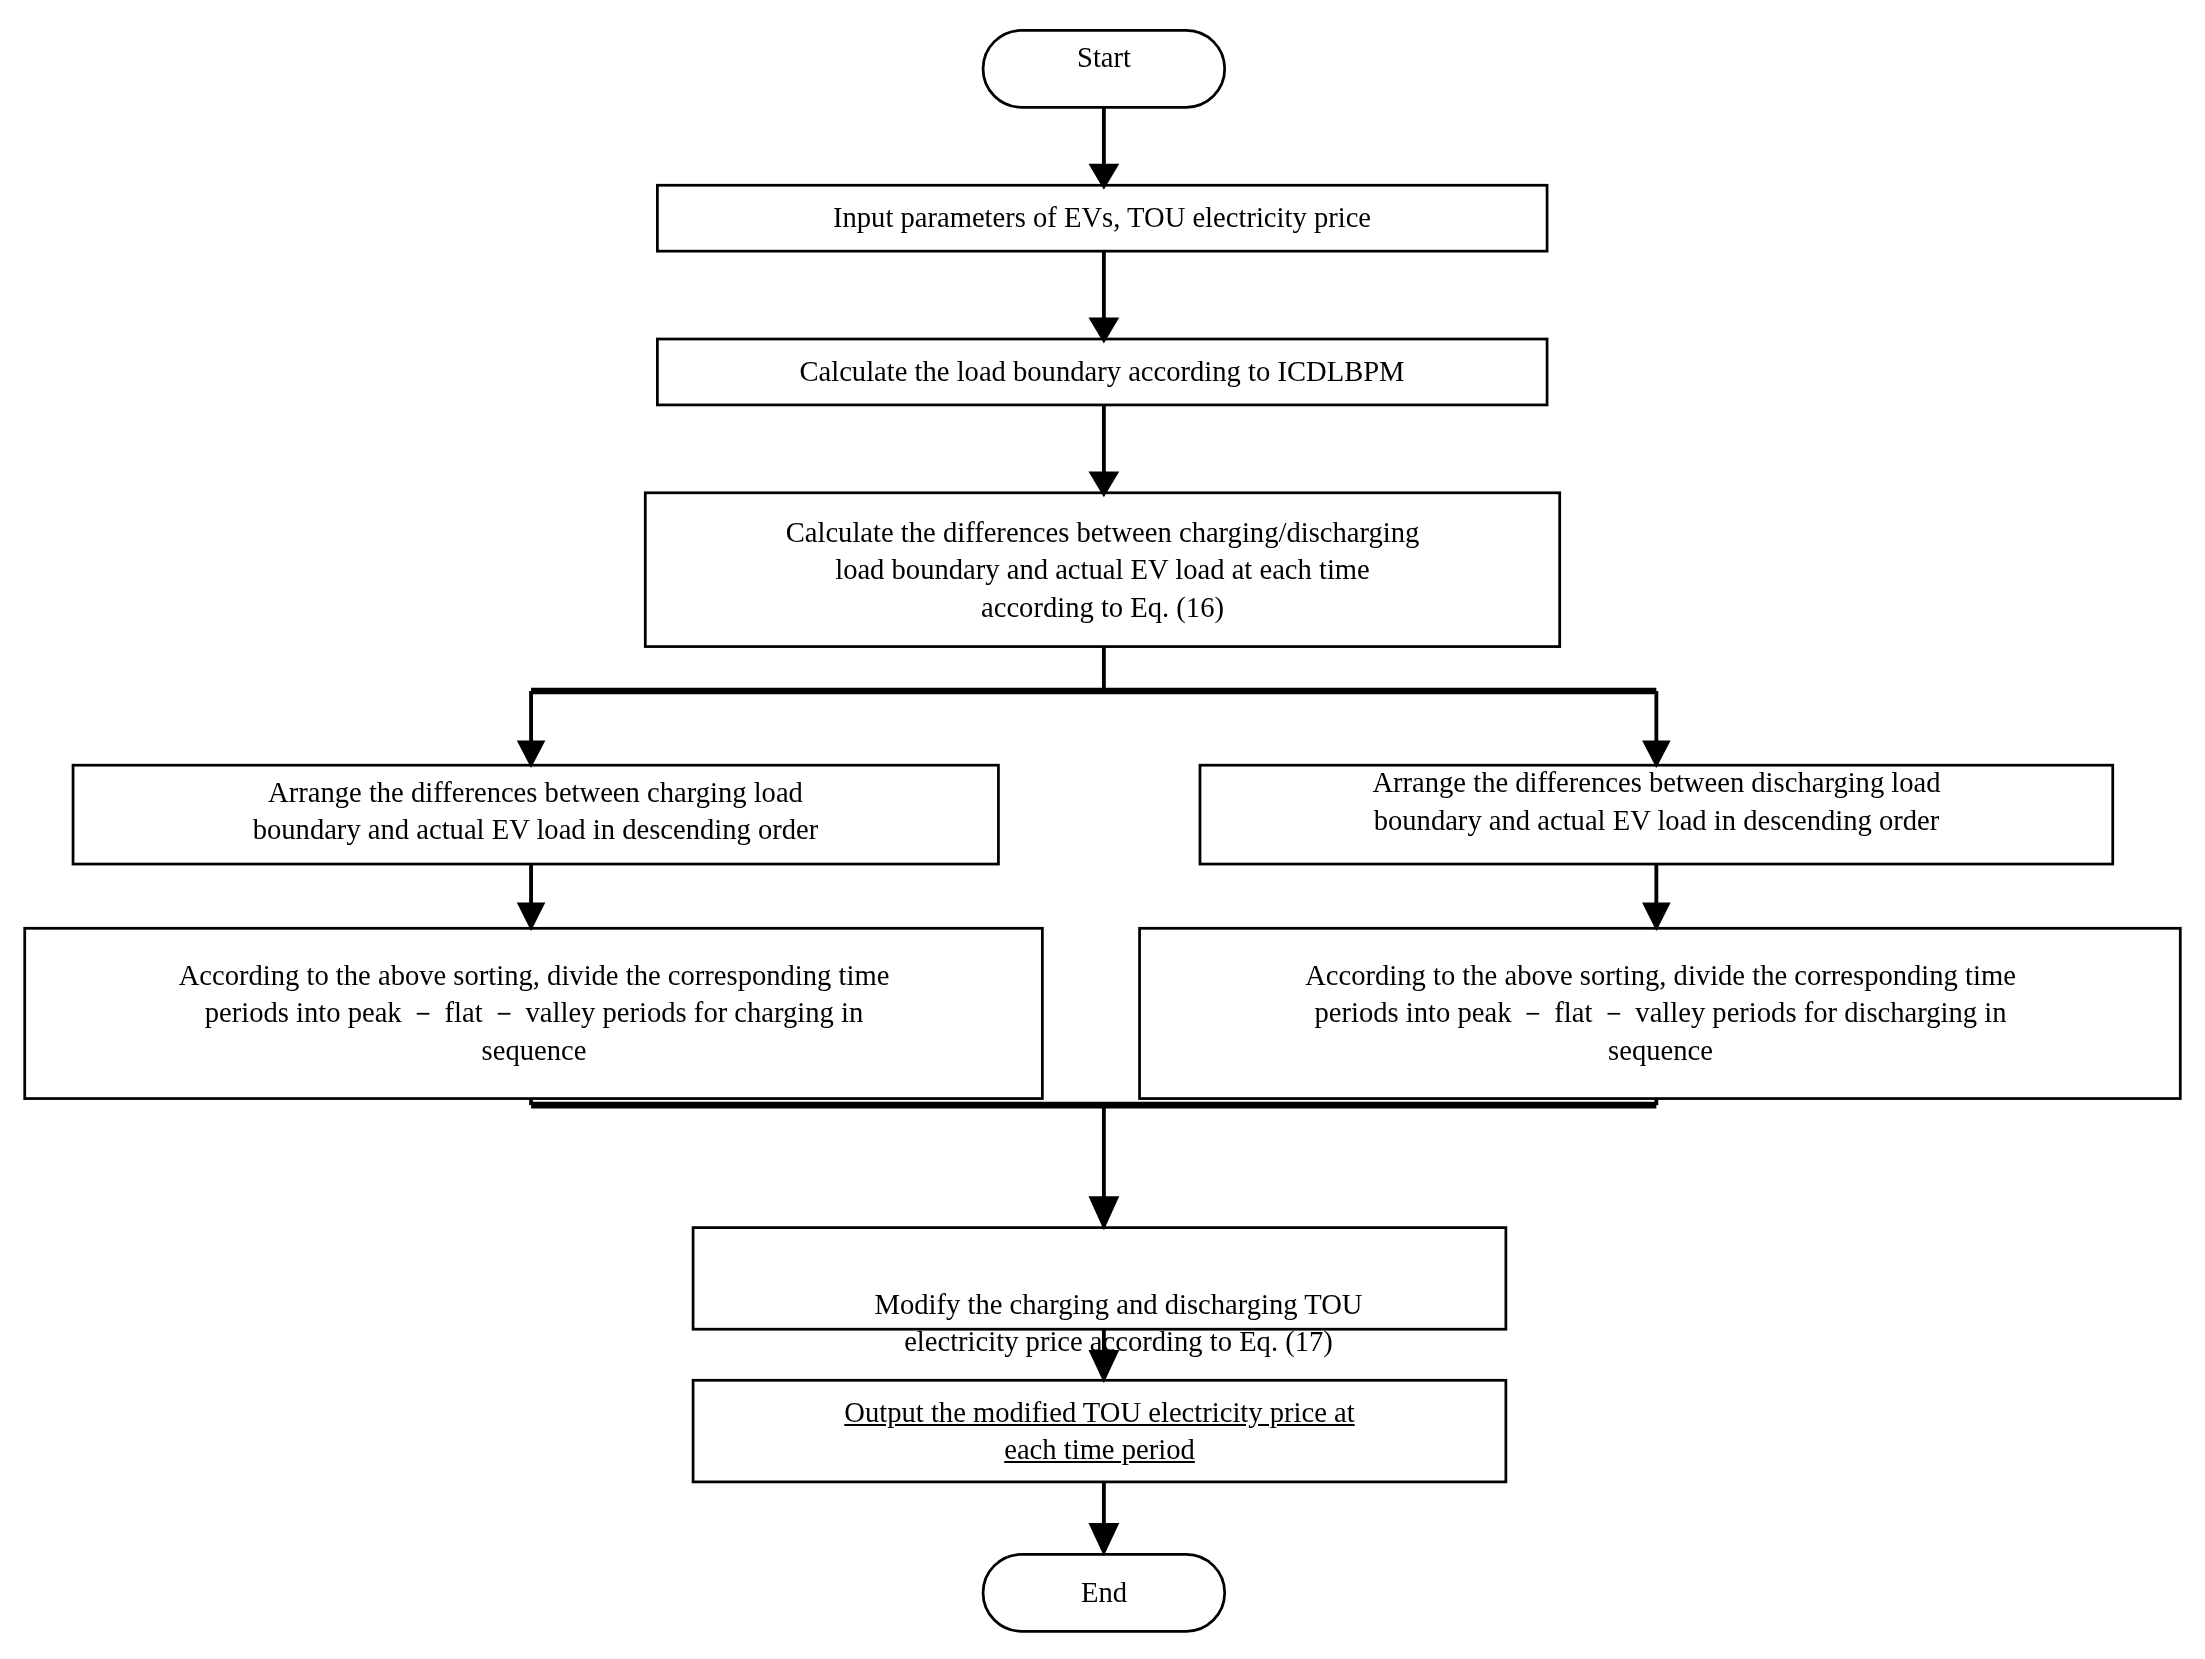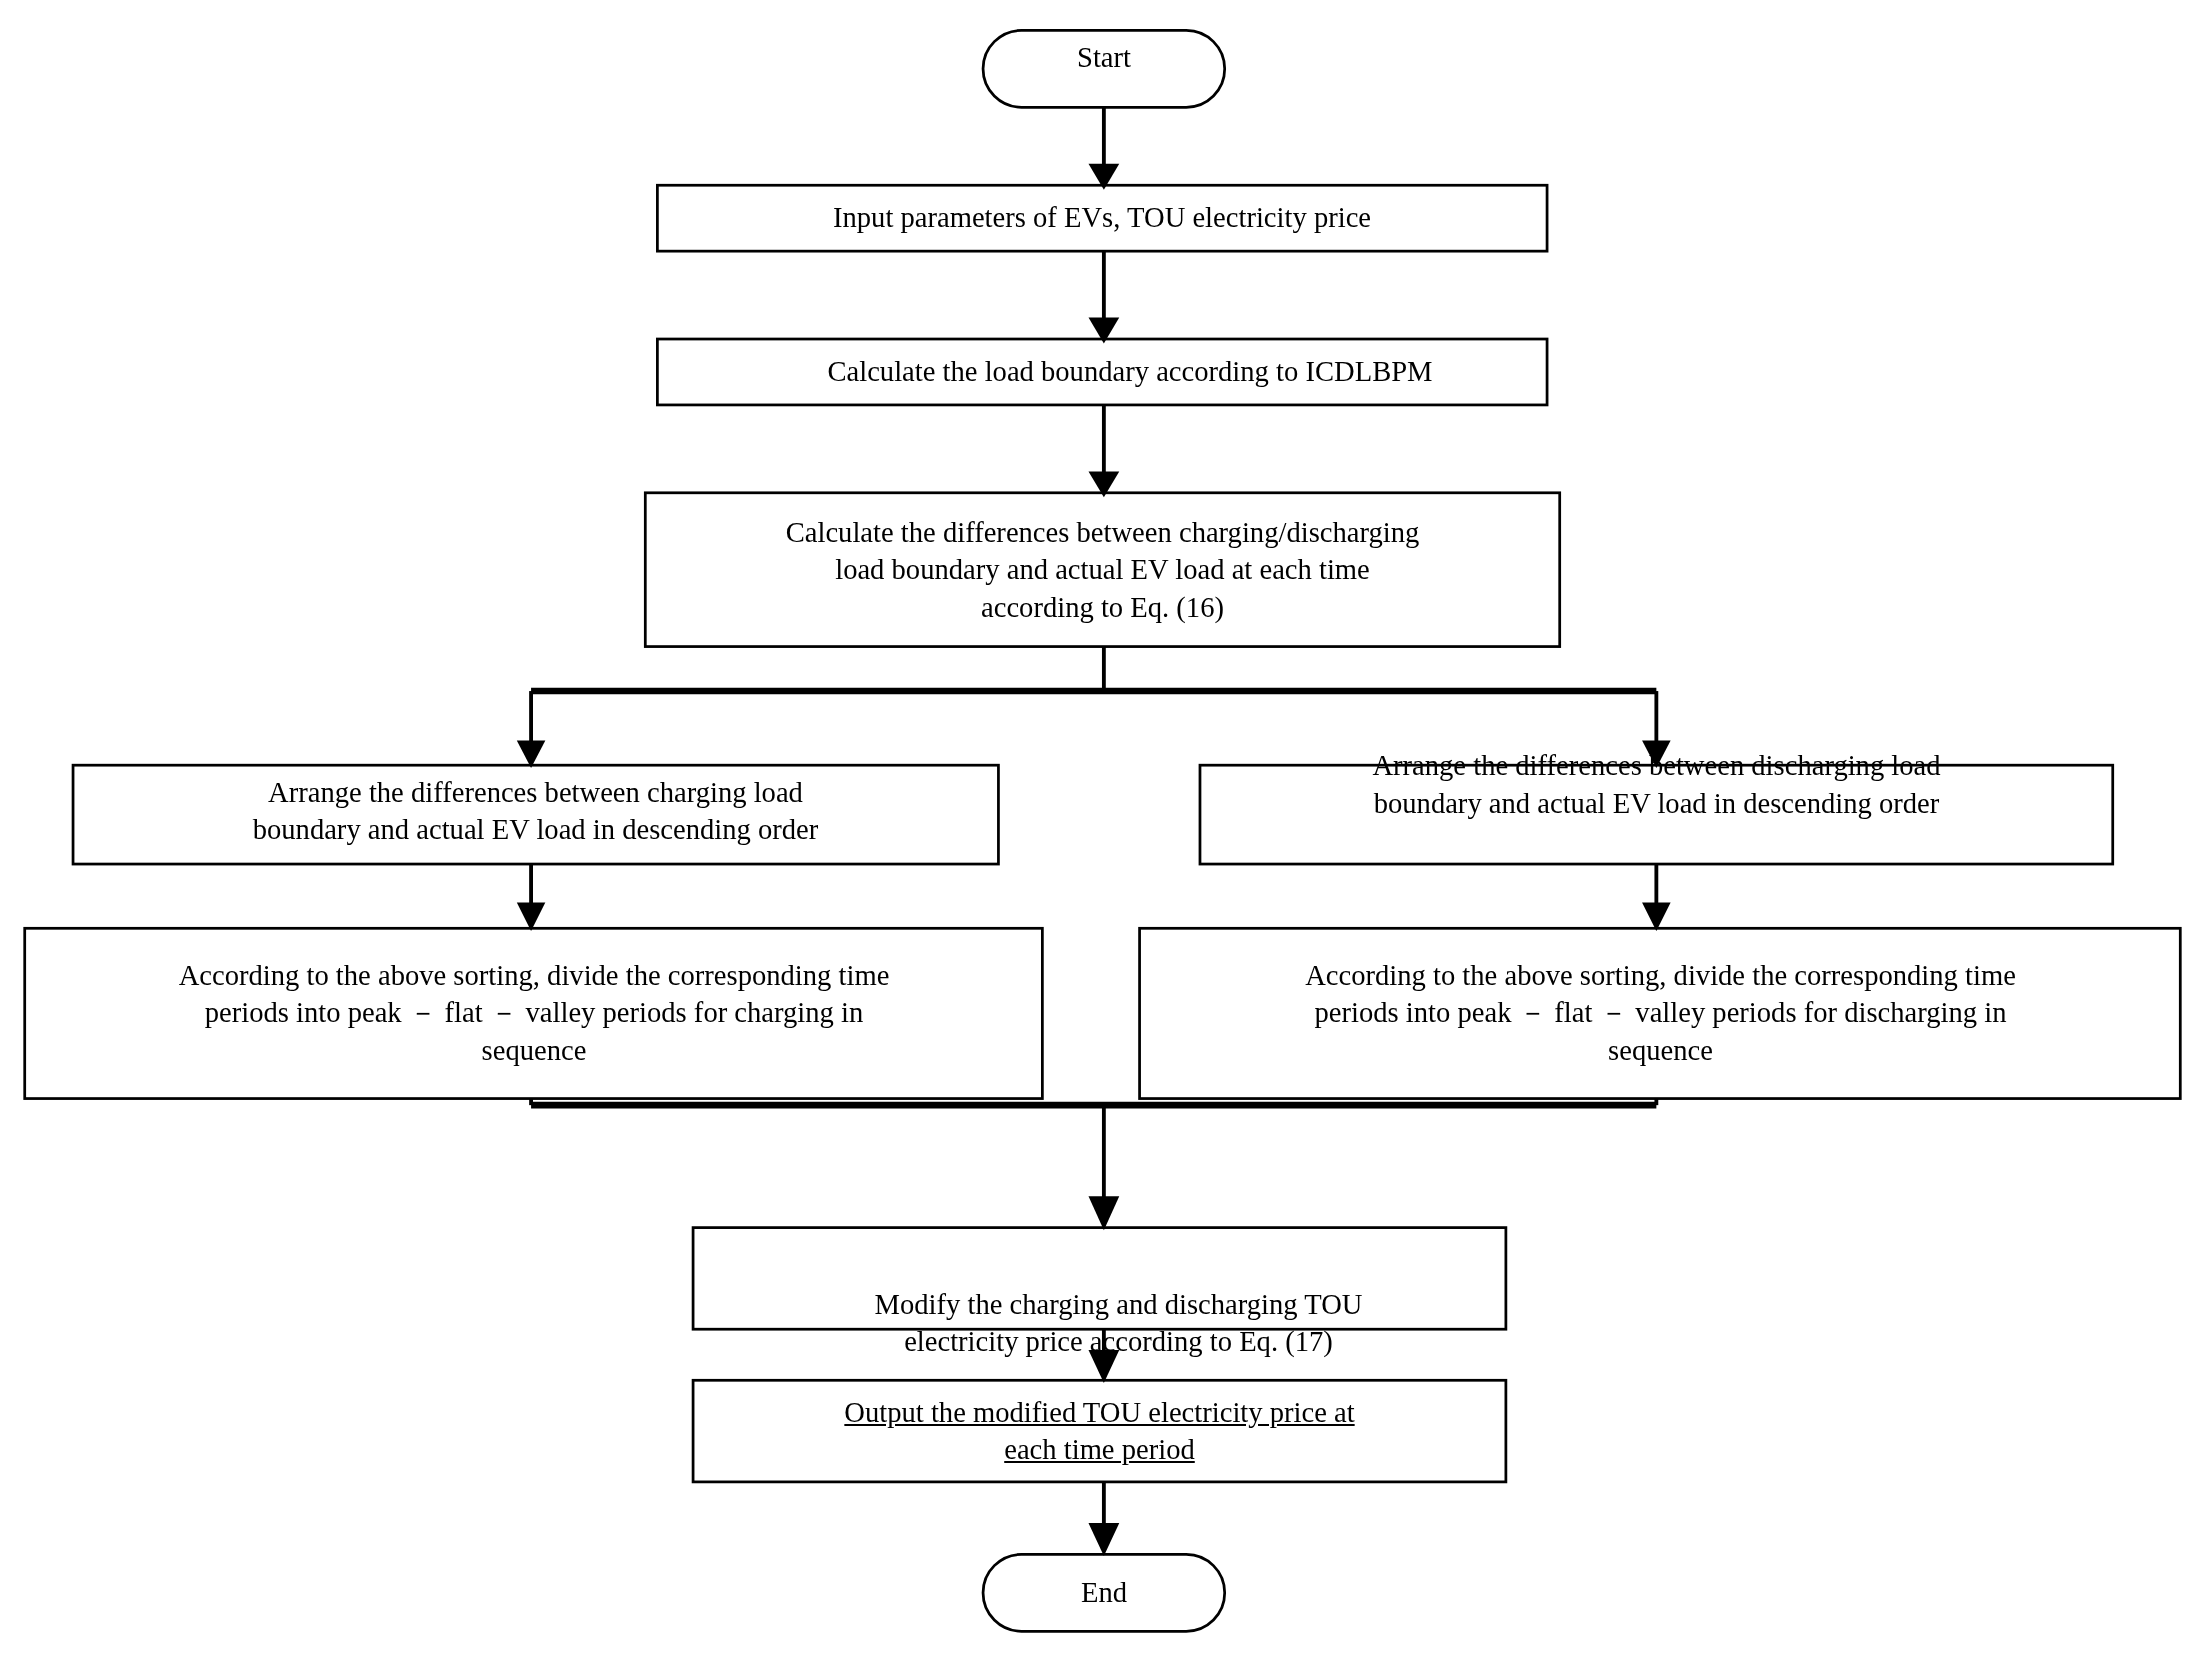--- a/index.html
+++ b/index.html
@@ -102,30 +102,30 @@
         <line x1="2010" y1="2698" x2="2010" y2="2775"></line>
         <polygon points="1982,2773 2038,2773 2010,2833" stroke="none"></polygon>
       </g>
     </g>
   </svg>
 
   <div class="node-text t-term" style="left:983px;top:30px;width:242px;height:56px;">Start</div>
 
   <div class="node-text t-proc" style="left:657px;top:185px;width:890px;height:66px;font-family:Liberation Serif, serif;">Input parameters of EVs, TOU electricity price</div>
 
-  <div class="node-text t-proc" style="left:657px;top:339px;width:890px;height:66px;margin-left:28px;">Calculate the load boundary according to ICDLBPM</div>
+  <div class="node-text t-proc" style="left:657px;top:339px;width:890px;height:66px;">Calculate the load boundary according to ICDLBPM</div>
 
   <div class="node-text t-proc" style="left:645px;top:493px;width:915px;height:154px;">Calculate the differences between charging/discharging
 load boundary and actual EV load at each time
 according to  Eq. (16)</div>
 
   <div class="node-text t-proc" style="left:73px;top:765px;width:925px;height:92px;">Arrange the differences between charging load
 boundary and actual EV load in descending order</div>
 
-  <div class="node-text t-proc" style="left:1200px;top:735px;width:913px;height:99px;">Arrange the differences between discharging load
+  <div class="node-text t-proc" style="left:1200px;top:752px;width:913px;height:99px;">Arrange the differences between discharging load
 boundary and actual EV load in descending order</div>
 
   <div class="node-text t-proc" style="left:25px;top:928px;width:1018px;height:170px;">According to the above sorting, divide the corresponding time
 periods into peak － flat － valley periods for charging in
 sequence</div>
 
   <div class="node-text t-proc" style="left:1140px;top:928px;width:1041px;height:170px;">According to the above sorting, divide the corresponding time
 periods into peak － flat － valley periods for discharging in
 sequence</div>
 

